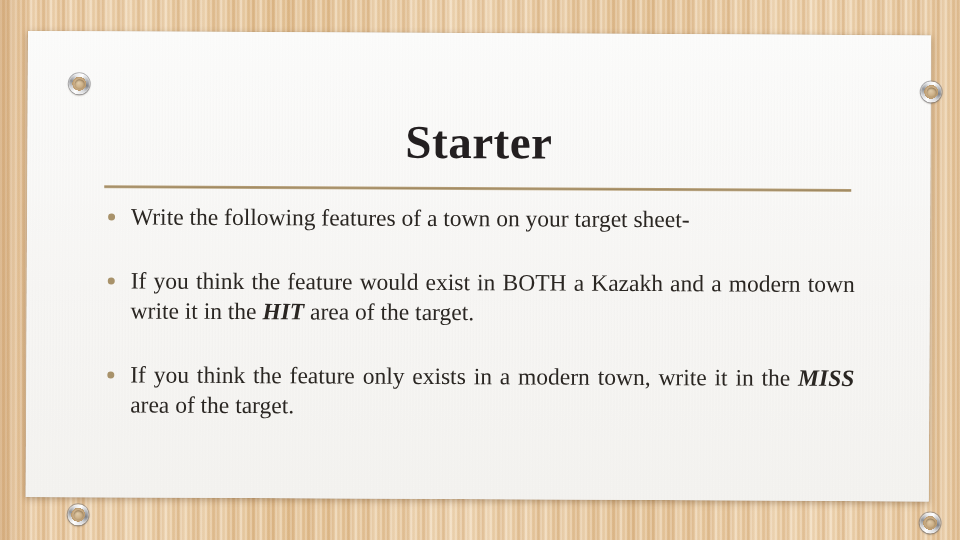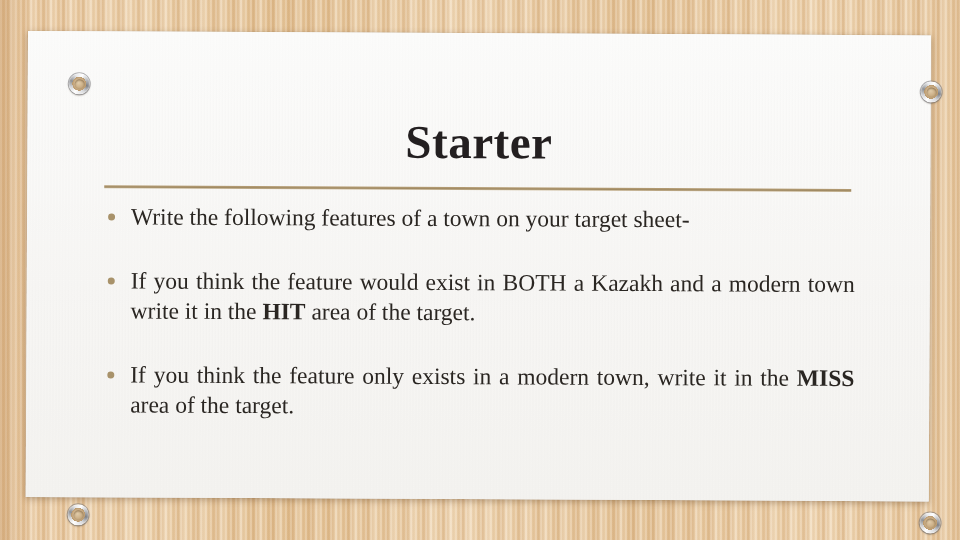--- a/index.html
+++ b/index.html
@@ -158,20 +158,21 @@
     width: 7px;
     height: 7px;
     border-radius: 50%;
     background: #a8926a;
   }
 
   .bullet-item .txt { display: block; }
 
   b.em {
     font-weight: bold;
+    font-style: italic;
   }
 </style>
 </head>
 <body>
 
 <div id="slide">
 
   <div class="wood-band"></div>
 
   <div class="card">

